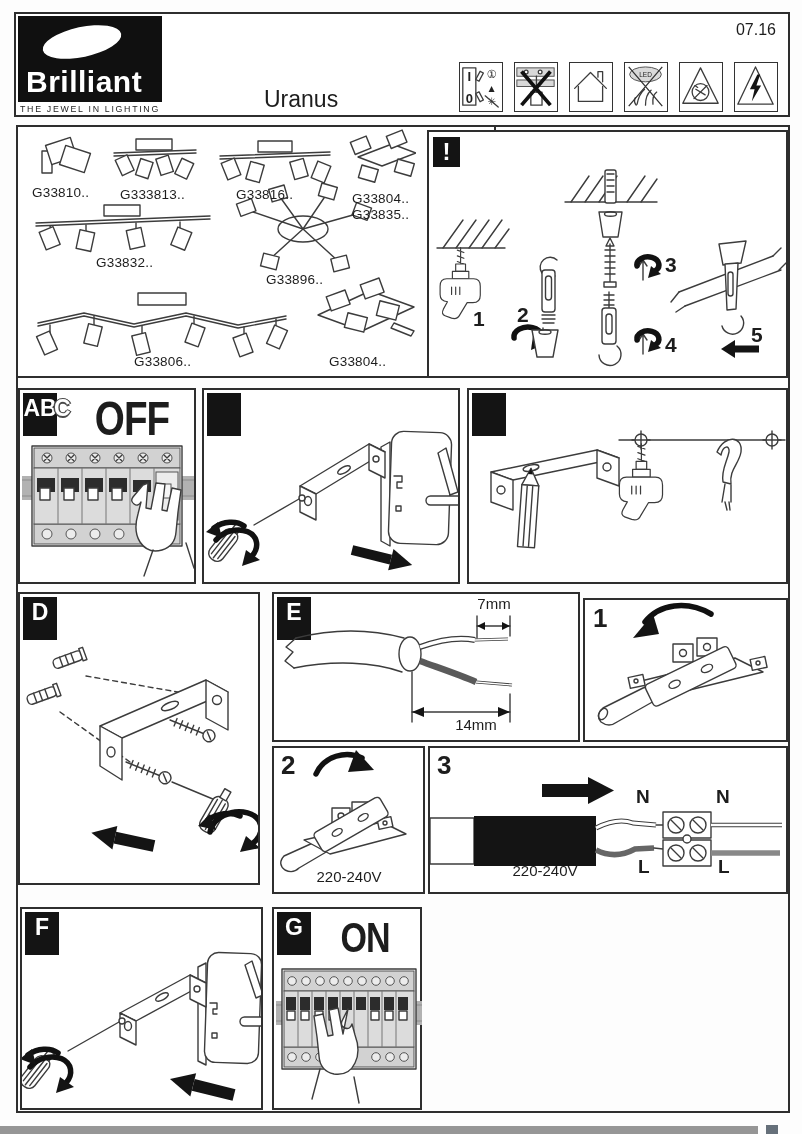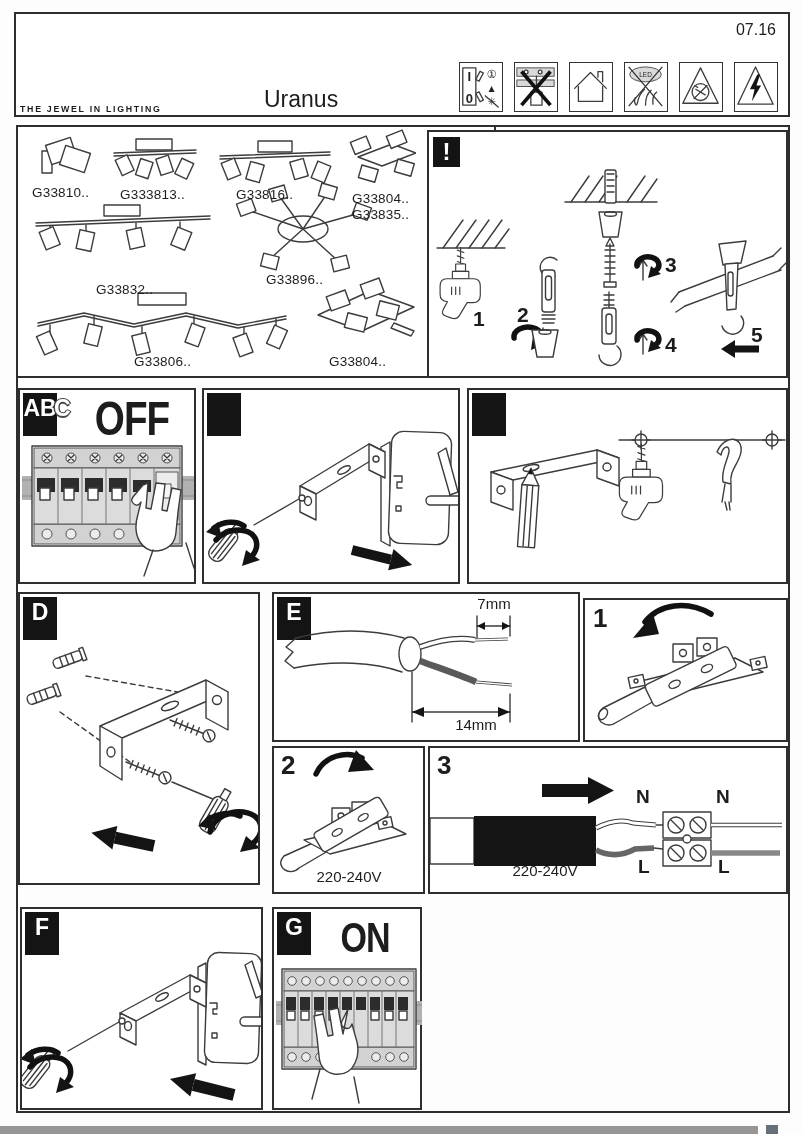--- a/index.html
+++ b/index.html
@@ -17,33 +17,39 @@
 .ill{position:absolute;left:0;top:0}
 .sicon{position:absolute;top:48px;width:44px;height:50px;border:1.6px solid #333;box-sizing:border-box;background:#fff}
 svg .ln{fill:none;stroke:#3c3c3c;stroke-width:1.4;stroke-linecap:round;stroke-linejoin:round}
 svg .fw{fill:#fff;stroke:#3c3c3c;stroke-width:1.4;stroke-linejoin:round}
 svg .blk{fill:#141414}
 svg .gr{fill:#d9d9d9;stroke:#4a4a4a;stroke-width:1}
 svg .rot{fill:none;stroke:#111;stroke-width:5.5;stroke-linecap:round}
 svg text{font-family:"Liberation Sans",sans-serif;fill:#222}
 #logo{position:absolute;left:2px;top:2px;width:144px;height:86px;background:#101010}
 #brandname{position:absolute;left:8px;bottom:3px;color:#fff;font-weight:700;font-size:30px;letter-spacing:.5px}
-#tagline{position:absolute;left:4px;top:90px;font-size:8.8px;font-weight:700;letter-spacing:1.7px}
+#tagline{position:absolute;left:4px;top:90px;font-size:8.8px;font-weight:400;letter-spacing:1.7px}
 #product{position:absolute;left:248px;top:72px;font-size:23px}
 #version{position:absolute;right:12px;top:7px;font-size:16px}
 #hbar{position:absolute;left:0;top:1126px;width:758px;height:8px;background:#969696}
 #hnub{position:absolute;left:766px;top:1125px;width:12px;height:9px;background:#66707a}
 #outer{position:absolute;left:16px;top:125px;width:774px;height:988px;border:2px solid #2e2e2e;box-sizing:border-box}
 </style>
 </head>
 <body>
 
 <div id="page">
 
   <div class="panel" id="header" style="left:14px;top:12px;width:776px;height:105px">
+    <div id="logo">
+      <svg width="144" height="86">
+        <ellipse cx="64" cy="26" rx="40" ry="15" fill="#ffffff" transform="rotate(-12 64 26)"></ellipse>
+      </svg>
+      <div id="brandname">Brilliant</div>
+    </div>
     <div id="tagline">THE JEWEL IN LIGHTING</div>
     <div id="product">Uranus</div>
     <div id="version">07.16</div>
 
     <div class="sicon" style="left:443px">
       <svg width="41" height="47" viewBox="0 0 44 50">
         <rect class="ln" x="3" y="5" width="14" height="40"></rect>
         <text x="10" y="19" font-size="14" font-weight="bold" text-anchor="middle">I</text>
         <text x="10" y="43" font-size="14" font-weight="bold" text-anchor="middle">0</text>
         <rect class="fw" x="19" y="9" width="4" height="10" transform="rotate(28 21 14)"></rect>
@@ -190,21 +196,21 @@
         <rect class="fw" x="328" y="188" width="20" height="15" transform="rotate(14 338 195)"></rect>
         <rect class="fw" x="360" y="176" width="20" height="15" transform="rotate(14 370 183)"></rect>
         <path class="fw" d="M376,196 l20,8 -3,5 -20,-8 z"></path>
       </g>
     </svg>
     <div class="code" style="left:14px;top:58px">G33810..</div>
     <div class="code" style="left:102px;top:60px">G333813..</div>
     <div class="code" style="left:218px;top:60px">G33816..</div>
     <div class="code" style="left:334px;top:64px">G33804..</div>
     <div class="code" style="left:334px;top:80px">G33835..</div>
-    <div class="code" style="left:78px;top:155px">G33832..</div>
+    <div class="code" style="left:78px;top:128px">G33832..</div>
     <div class="code" style="left:248px;top:145px">G33896..</div>
     <div class="code" style="left:116px;top:227px">G33806..</div>
     <div class="code" style="left:311px;top:227px">G33804..</div>
   </div>
 
   <div class="panel" id="mount" style="left:427px;top:130px;width:361px;height:248px">
     <div class="tag" style="left:4px;top:5px;width:27px;height:30px;font-size:24px;line-height:30px">!</div>
     <svg class="ill" width="357" height="244" viewBox="0 0 357 244">
 
       <g>

